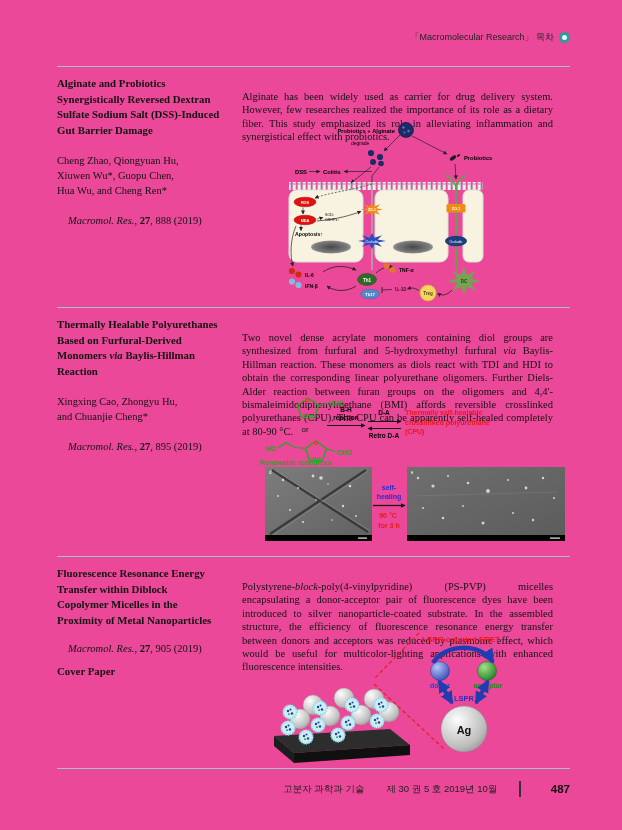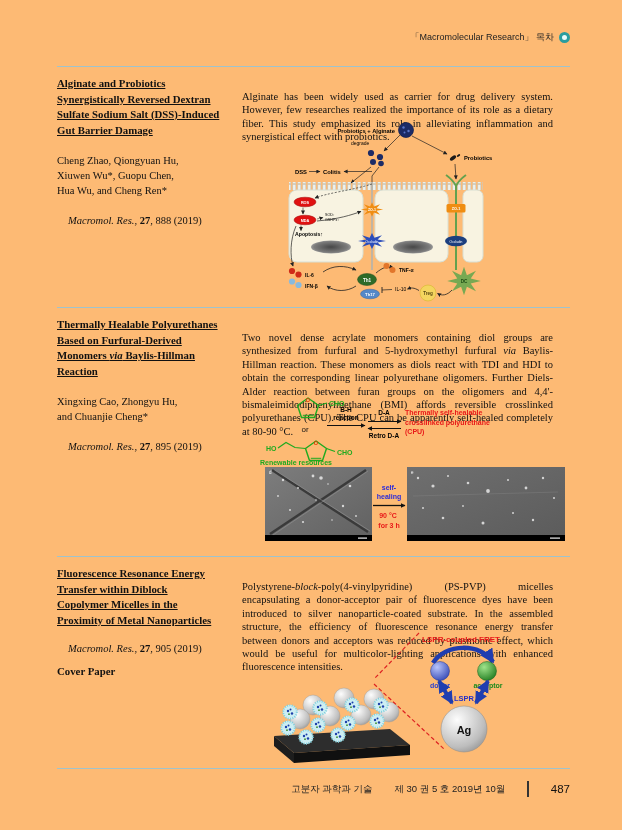--- a/index.html
+++ b/index.html
@@ -1,45 +1,45 @@
 <!DOCTYPE html>
 <html><head>
 <meta charset="utf-8">
 <style>
   html,body{margin:0;padding:0;background:#9a9a9a;}
-  .page{position:relative;width:622px;height:830px;margin:0 auto;background:#fdba74;
+  .page{position:relative;width:622px;height:830px;margin:0 auto;background:#ec4899;
         font-family:"Liberation Serif",serif;color:#111;overflow:hidden;}
   
   .header{position:absolute;top:31px;right:52px;display:flex;align-items:center;gap:5px;
           font-family:"Liberation Sans",sans-serif;font-size:9px;color:#222;}
   .toc-icon{width:5px;height:5px;border:3px solid #2a9d9f;border-radius:50%;background:#eafafa;display:inline-block;}
   
   .section{position:absolute;left:57px;width:513px;border-top:1.5px solid #9fc3cd;}
   #s1{top:66px;height:240px;}
   #s2{top:307px;height:248px;}
   #s3{top:556px;height:211px;}
   .bottom-rule{position:absolute;left:57px;top:768px;width:513px;border-top:1.5px solid #9fc3cd;height:0;}
   .leftcol{position:absolute;left:0;top:9px;width:163px;}
   .rightcol{position:absolute;left:168px;top:6px;width:345px;}
-  .title{font-weight:bold;font-size:10.8px;line-height:15.5px;margin:0 0 15px 0;text-decoration:underline;}
+  .title{font-weight:bold;font-size:10.8px;line-height:15.5px;margin:0 0 15px 0;}
   .authors{font-size:10.5px;line-height:15px;margin:0 0 17px 0;}
   .citation{font-size:10.5px;margin:11px;}
   .citation .jr{font-style:italic;}
   .note{font-weight:bold;font-size:10.8px;}
   .abstract{font-size:10.5px;line-height:13.4px;text-align:justify;margin:17px;}
   .it{font-style:italic;}
   
   .fig{position:absolute;}
   .fig text{font-family:"Liberation Sans",sans-serif;}
   
   .footer{position:absolute;top:781px;right:52px;display:flex;align-items:center;gap:22px;
           font-family:"Liberation Sans",sans-serif;text-align:center;}
   .footer .jinfo{font-size:9.5px;color:#222;}
   .footer .vbar{width:1.5px;height:16px;background:#333;}
-  .footer .pnum{font-size:11.5px;font-weight:normal;color:#111;}
+  .footer .pnum{font-size:11.5px;font-weight:bold;color:#111;margin-left:8px;}
 </style>
 </head>
 <body>
 
 <div class="page">
 
   <div class="header">
     <span>「Macromolecular Research」 목차</span>
     <span class="toc-icon"></span>
   </div>

